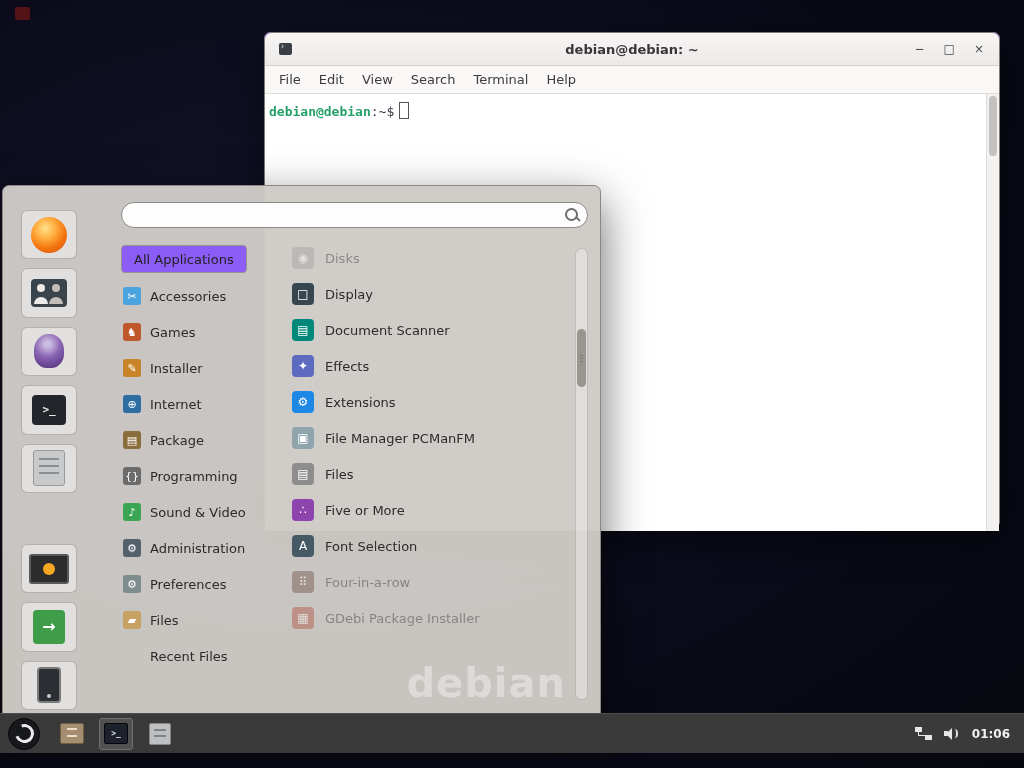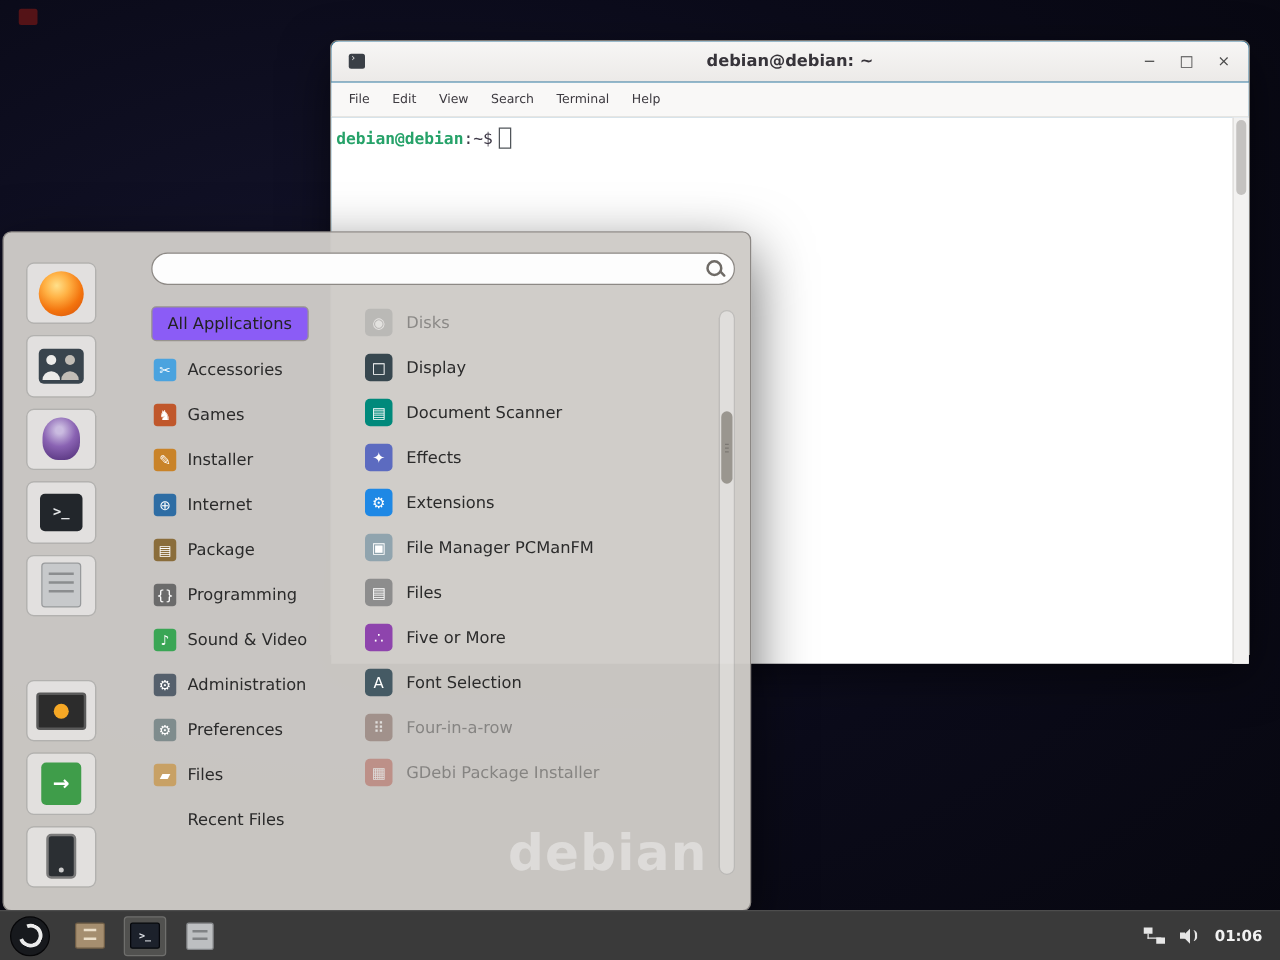--- a/index.html
+++ b/index.html
@@ -4,36 +4,36 @@
 <style>
   html,body{margin:0;padding:0;}
   body{
     width:1024px;height:768px;overflow:hidden;position:relative;
     font-family:"DejaVu Sans","Liberation Sans",sans-serif;
     background:radial-gradient(ellipse at 30% 40%, #15152e 0%, #0b0b1a 55%, #07070f 100%);
   }
   
   .terminal-window{
     position:absolute;left:264px;top:32px;width:734px;height:490px;
-    background:#0369a1;border:1px solid #7f7b77;border-radius:6px 6px 0 0;
+    background:#8b5cf6;border:1px solid #7f7b77;border-radius:6px 6px 0 0;
     box-shadow:0 14px 38px rgba(0,0,0,.55);
   }
   .titlebar{
     height:32px;display:flex;align-items:center;position:relative;
     background:linear-gradient(#f7f6f5,#eceae8);
     border-bottom:1px solid #d3d1cf;border-radius:6px 6px 0 0;
   }
   .titlebar-icon{width:13px;height:12px;margin-left:14px;border-radius:2px;background:#3a3f46;position:relative;z-index:2;}
   .titlebar-icon::before{content:"›";color:#e8e8e8;font-size:8px;position:absolute;left:2px;top:-1px;}
   .window-title{position:absolute;left:0;right:0;text-align:center;font-size:13px;font-weight:bold;color:#37343a;}
   .win-buttons{margin-left:auto;display:flex;gap:19px;padding-right:15px;z-index:2;color:#4a4a4a;font-size:12px;}
   .win-buttons span{cursor:default;line-height:1;}
   .menubar{
     height:27px;display:flex;align-items:center;gap:2px;padding-left:6px;
-    background:#f9f8f7;border-bottom:1px solid #e0dedc;font-size:10px;color:#3d3a40;
+    background:#f9f8f7;border-bottom:1px solid #e0dedc;font-size:13px;color:#3d3a40;
   }
   .menubar .menu-item{padding:3px 8px;}
   .terminal-body{
     position:relative;height:429px;background:#ffffff;
     font-family:"DejaVu Sans Mono","Liberation Mono",monospace;font-size:13px;color:#3d3846;
     padding:8px 2px 0 4px;border-radius:0 0 0 0;
   }
   .prompt-line{display:flex;align-items:flex-end;white-space:pre;}
   .prompt-user{color:#26a269;font-weight:bold;}
   .prompt-rest{color:#3d3846;}
@@ -93,21 +93,21 @@
   .app-item.faded{opacity:.42;}
   .app-icon{width:22px;height:22px;border-radius:4px;flex-shrink:0;display:flex;align-items:center;justify-content:center;color:#fff;font-size:12px;}
   .apps-scrollbar{
     position:absolute;right:0;top:0;width:13px;height:452px;border-radius:7px;
     background:rgba(255,255,255,0.35);border:1px solid rgba(0,0,0,0.15);box-sizing:border-box;
   }
   .apps-scroll-thumb{position:absolute;left:1px;right:1px;top:80px;height:58px;border-radius:6px;background:#9a968f;}
   .apps-scroll-thumb::after{content:"";position:absolute;left:3px;right:3px;top:50%;height:1px;background:#7c7873;box-shadow:0 -3px 0 #7c7873,0 3px 0 #7c7873;}
   
   .taskbar{
-    position:absolute;left:0;bottom:0;width:100%;height:40px;background:#3a3a3a;
+    position:absolute;left:0;bottom:15px;width:100%;height:40px;background:#3a3a3a;
     border-top:1px solid #4d4d4d;display:flex;align-items:center;padding:0 6px;box-sizing:border-box;z-index:10;
   }
   .tb-menu-btn{width:30px;height:30px;border-radius:50%;background:#17191d;border:1px solid #060608;display:flex;align-items:center;justify-content:center;margin:0 10px 0 2px;}
   .tb-menu-btn::before{content:"";width:13px;height:13px;border:3px solid #ececec;border-left-color:transparent;border-radius:50%;transform:rotate(25deg);}
   .launcher{width:34px;height:32px;display:flex;align-items:center;justify-content:center;border-radius:3px;margin:0 5px;}
   .launcher.active{background:#51514f;border:1px solid #6f6f6d;box-sizing:border-box;}
   .ico-tb-drawer{width:22px;height:19px;background:#a58e6f;border:1px solid #6f5d46;border-radius:2px;position:relative;}
   .ico-tb-drawer::before{content:"";position:absolute;left:6px;right:6px;top:4px;height:2px;background:#ecdfc9;box-shadow:0 7px 0 #ecdfc9;}
   .ico-tb-terminal{width:22px;height:19px;background:#1c212b;border:1px solid #05070b;border-radius:2px;display:flex;align-items:center;justify-content:center;}
   .ico-tb-terminal::before{content:">_";color:#dfe3e8;font:bold 8px "DejaVu Sans Mono",monospace;}

